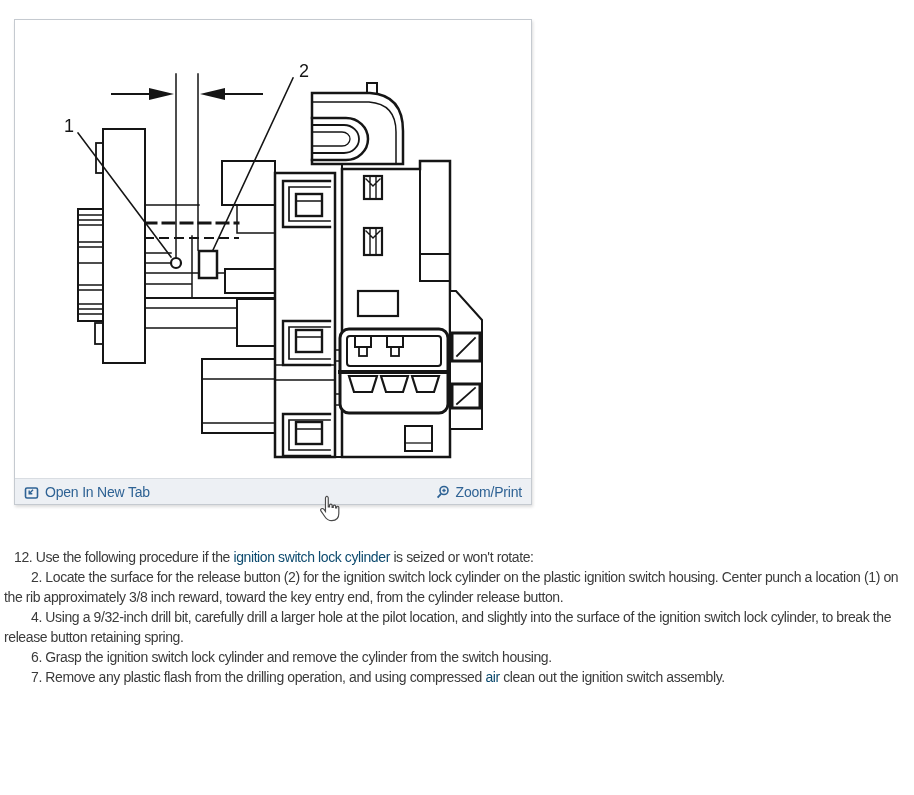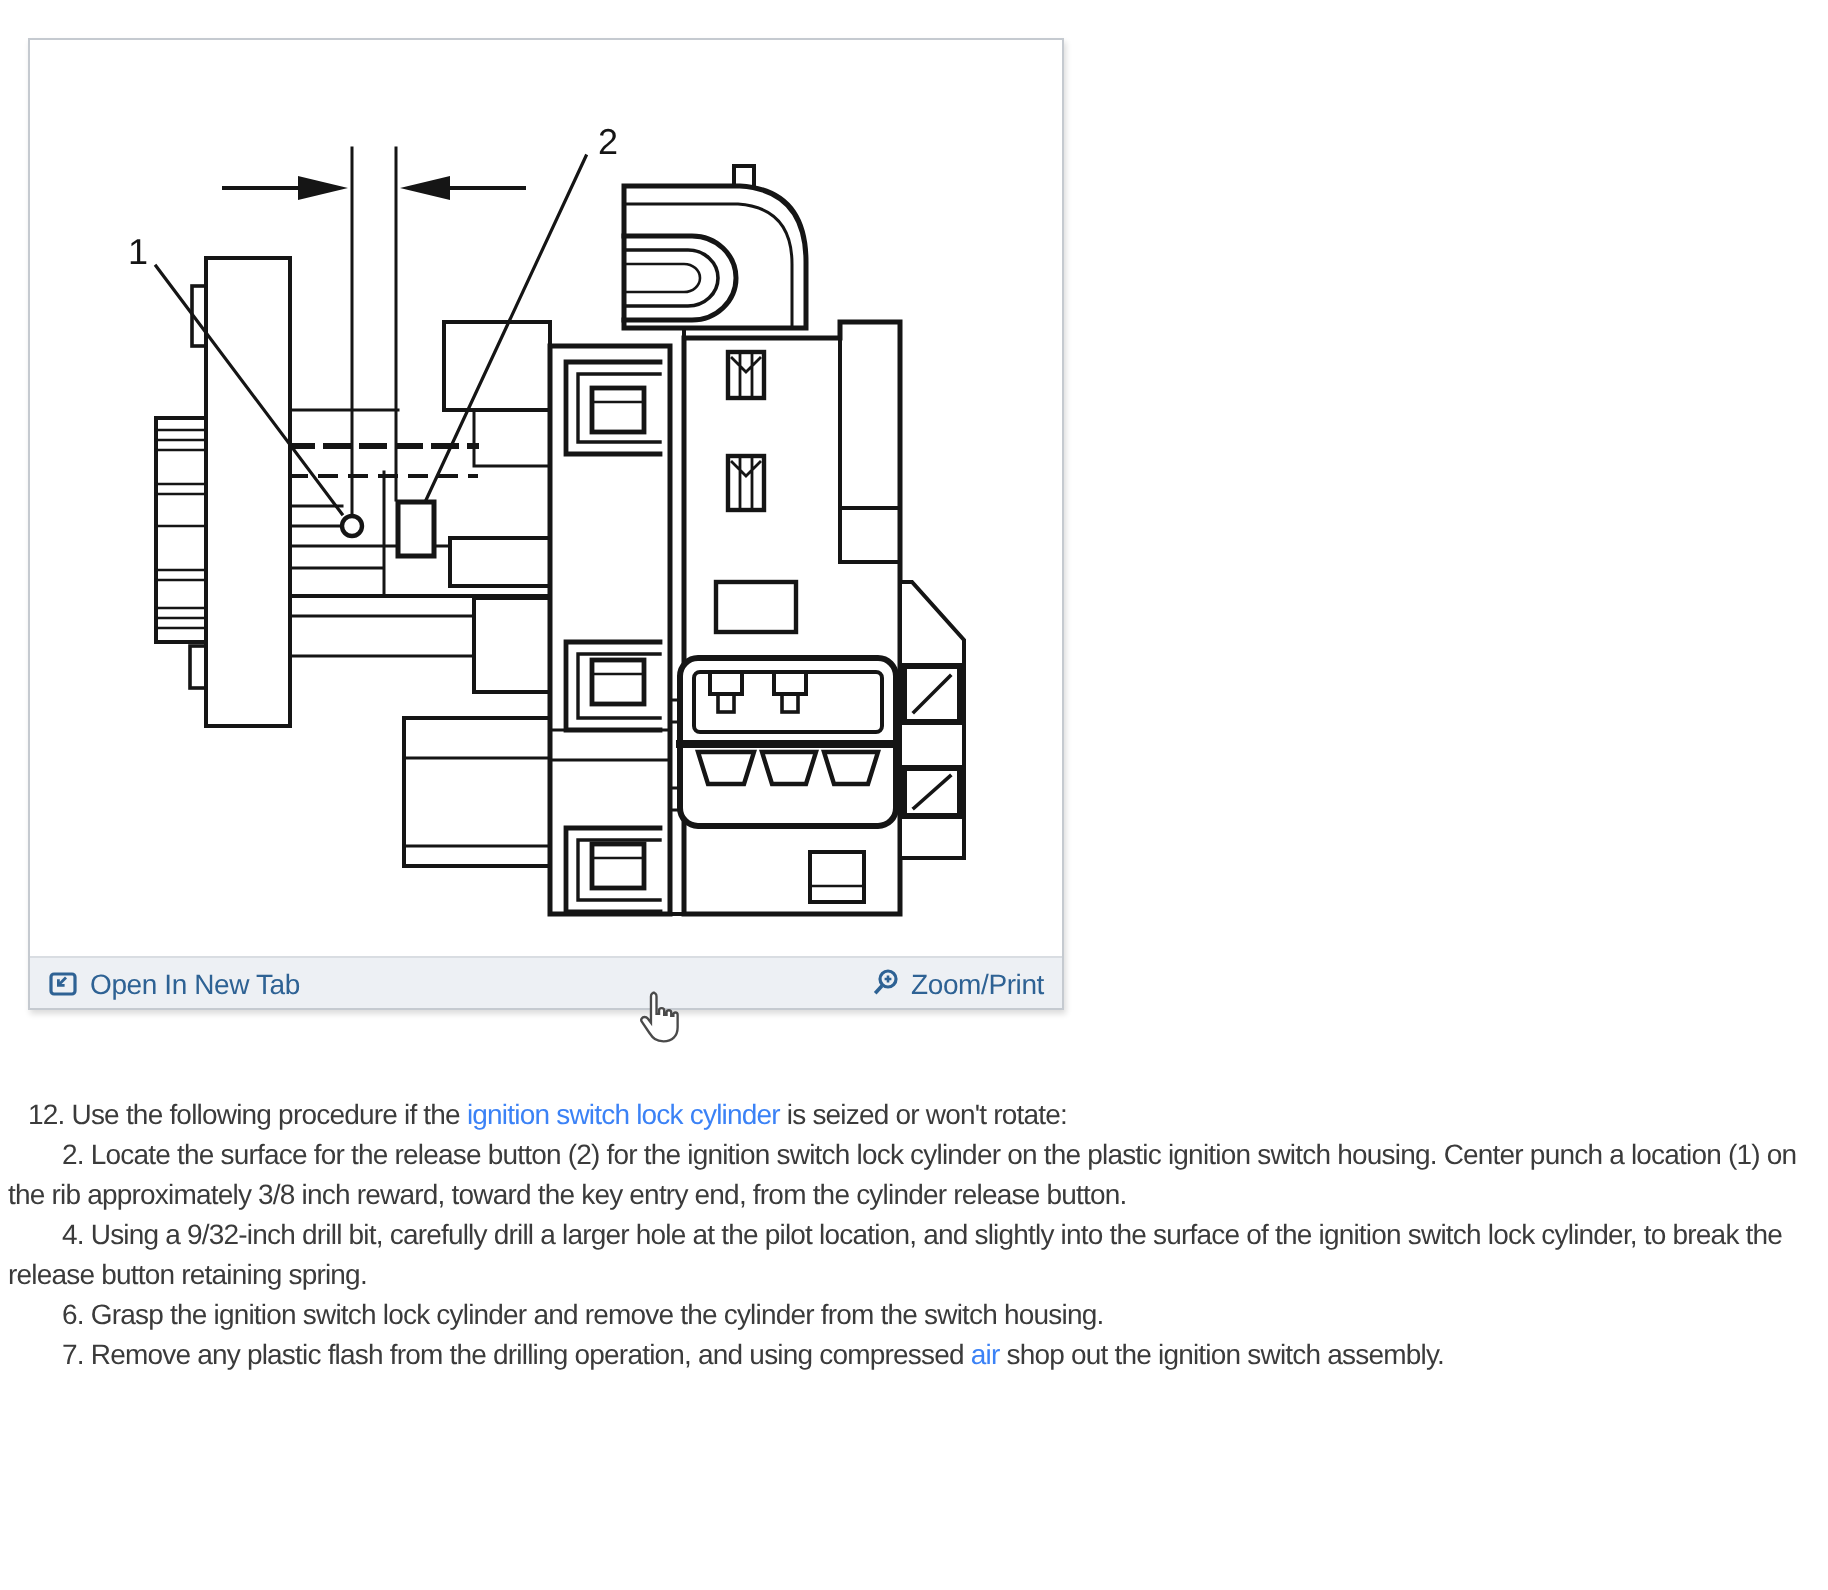--- a/index.html
+++ b/index.html
@@ -16,35 +16,35 @@
   }
   .diagram { position:absolute; left:0; top:0; width:516px; height:458px; }
   .diagram svg { display:block; }
   .panel-footer {
     position:absolute; left:0; bottom:0; width:516px; height:26px;
     background:#edf0f4; border-top:1px solid #d9dde2;
     display:flex; align-items:center; justify-content:space-between;
     padding:0 9px;
   }
   .footer-link {
-    display:flex; align-items:flex-start; gap:6px;
+    display:flex; align-items:flex-end; gap:6px;
     color:#2e6294; font-size:14px; letter-spacing:-0.2px;
     text-decoration:none; cursor:pointer; white-space:nowrap;
   }
   .footer-link svg { flex:0 0 auto; }
   
   .cursor { position:absolute; left:316px; top:495px; z-index:50; pointer-events:none; }
   
   .instructions {
     position:absolute; left:4px; top:547px; width:906px;
     color:#3b3b3b; font-size:14px; line-height:20px; letter-spacing:-0.4px;
   }
   .instructions p.step { margin:0; text-indent:10px; }
   .instructions p.step.sub { text-indent:27px; }
-  .inline-link { color:#3b82f6; text-decoration:none; cursor:pointer; }
+  .inline-link { color:#0c4a6e; text-decoration:none; cursor:pointer; }
 </style>
 </head>
 <body>
 
 <div class="page">
 
   <div class="image-panel">
     <div class="diagram">
       <svg width="516" height="458" viewBox="15 19 516 458" xmlns="http://www.w3.org/2000/svg" fill="none" stroke="#151515" stroke-linecap="square">
 
@@ -145,16 +145,16 @@
 
   <svg class="cursor" width="26" height="32" viewBox="0 0 24 30">
     <path d="M9.5 1.2 c1 0 1.8 0.8 1.8 1.8 l0 8.2 1.2 0 0 -1.6 c0 -1.5 2.4 -1.5 2.4 0 l0 2 1.1 0 0 -1.1 c0 -1.4 2.2 -1.35 2.2 0.05 l0 1.55 1 0 0 -0.6 c0 -1.3 2 -1.25 2 0.15 l0 5.8 c0 4.2 -2.6 6.6 -6.6 6.6 c-3.6 0 -5 -1.5 -6.6 -3.9 l-3.6 -5.3 c-0.7 -1 0.1 -2.2 1.3 -2.2 0.6 0 1.2 0.3 1.6 0.8 l1.4 1.9 0 -12.35 c0 -1 0.8 -1.8 1.8 -1.8 z" fill="#ffffff" stroke="#4a4a4a" stroke-width="1.1"></path>
   </svg>
 
   <div class="instructions">
       <p class="step"><span>12. Use the following procedure if the </span><a class="inline-link">ignition switch lock cylinder</a><span> is seized or won't rotate:</span></p>
       <p class="step sub"><span>2. Locate the surface for the release button (2) for the ignition switch lock cylinder on the plastic ignition switch housing. Center punch a location (1) on the rib approximately 3/8 inch reward, toward the key entry end, from the cylinder release button.</span></p>
       <p class="step sub"><span>4. Using a 9/32-inch drill bit, carefully drill a larger hole at the pilot location, and slightly into the surface of the ignition switch lock cylinder, to break the release button retaining spring.</span></p>
       <p class="step sub"><span>6. Grasp the ignition switch lock cylinder and remove the cylinder from the switch housing.</span></p>
-      <p class="step sub"><span>7. Remove any plastic flash from the drilling operation, and using compressed </span><a class="inline-link">air</a><span> shop out the ignition switch assembly.</span></p>
+      <p class="step sub"><span>7. Remove any plastic flash from the drilling operation, and using compressed </span><a class="inline-link">air</a><span> clean out the ignition switch assembly.</span></p>
     </div>
 
 </div>
 
 </body></html>

